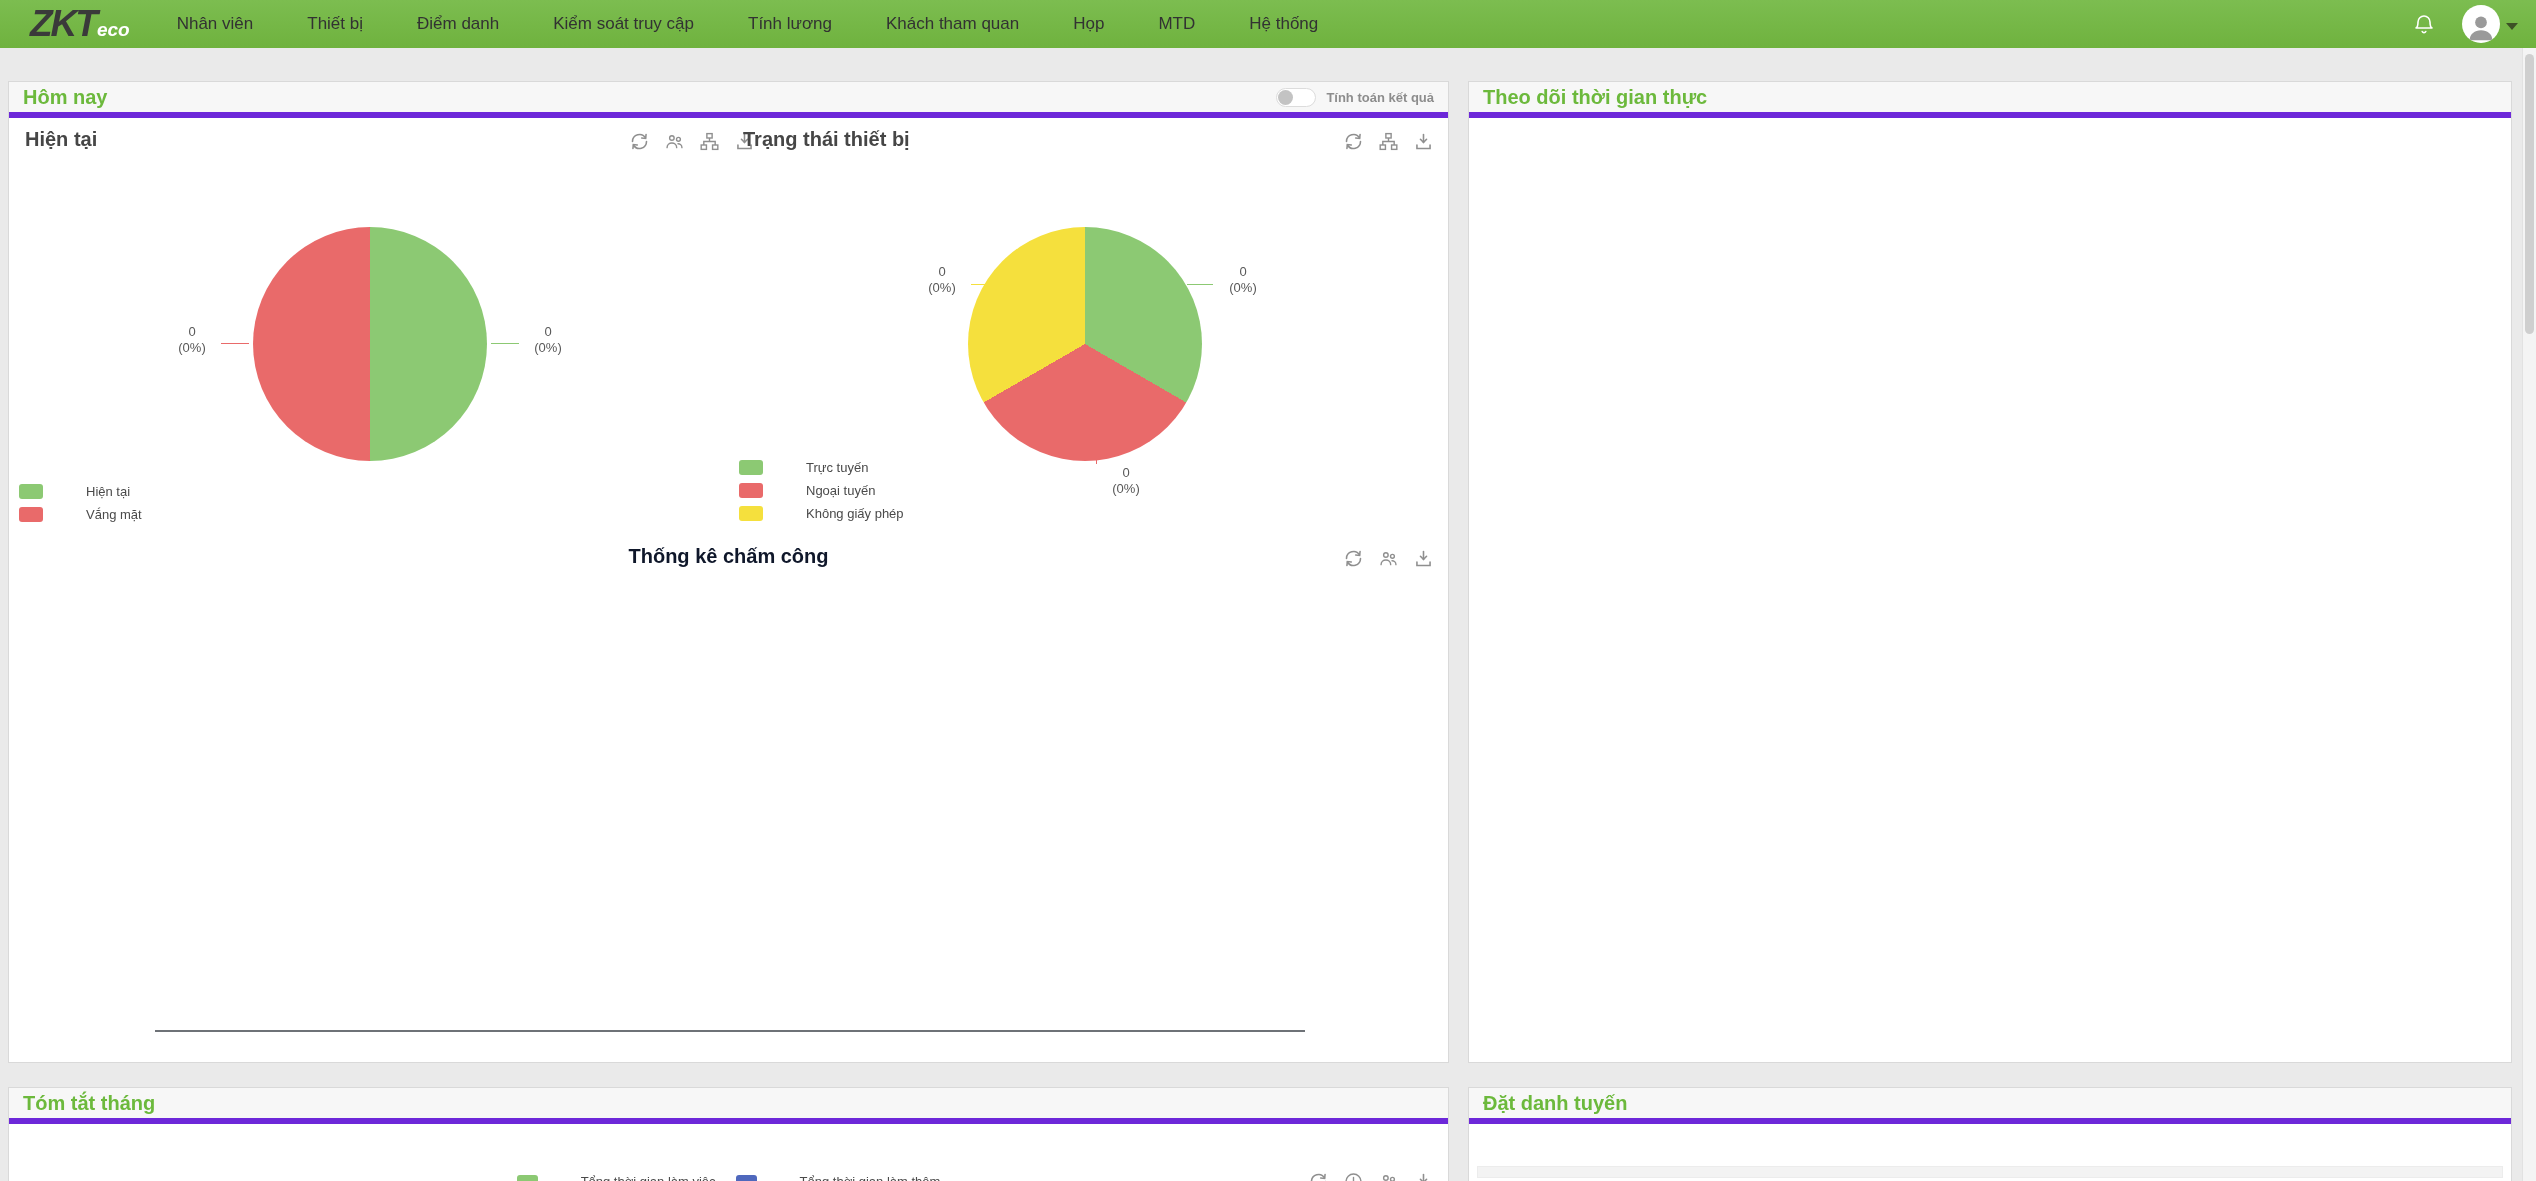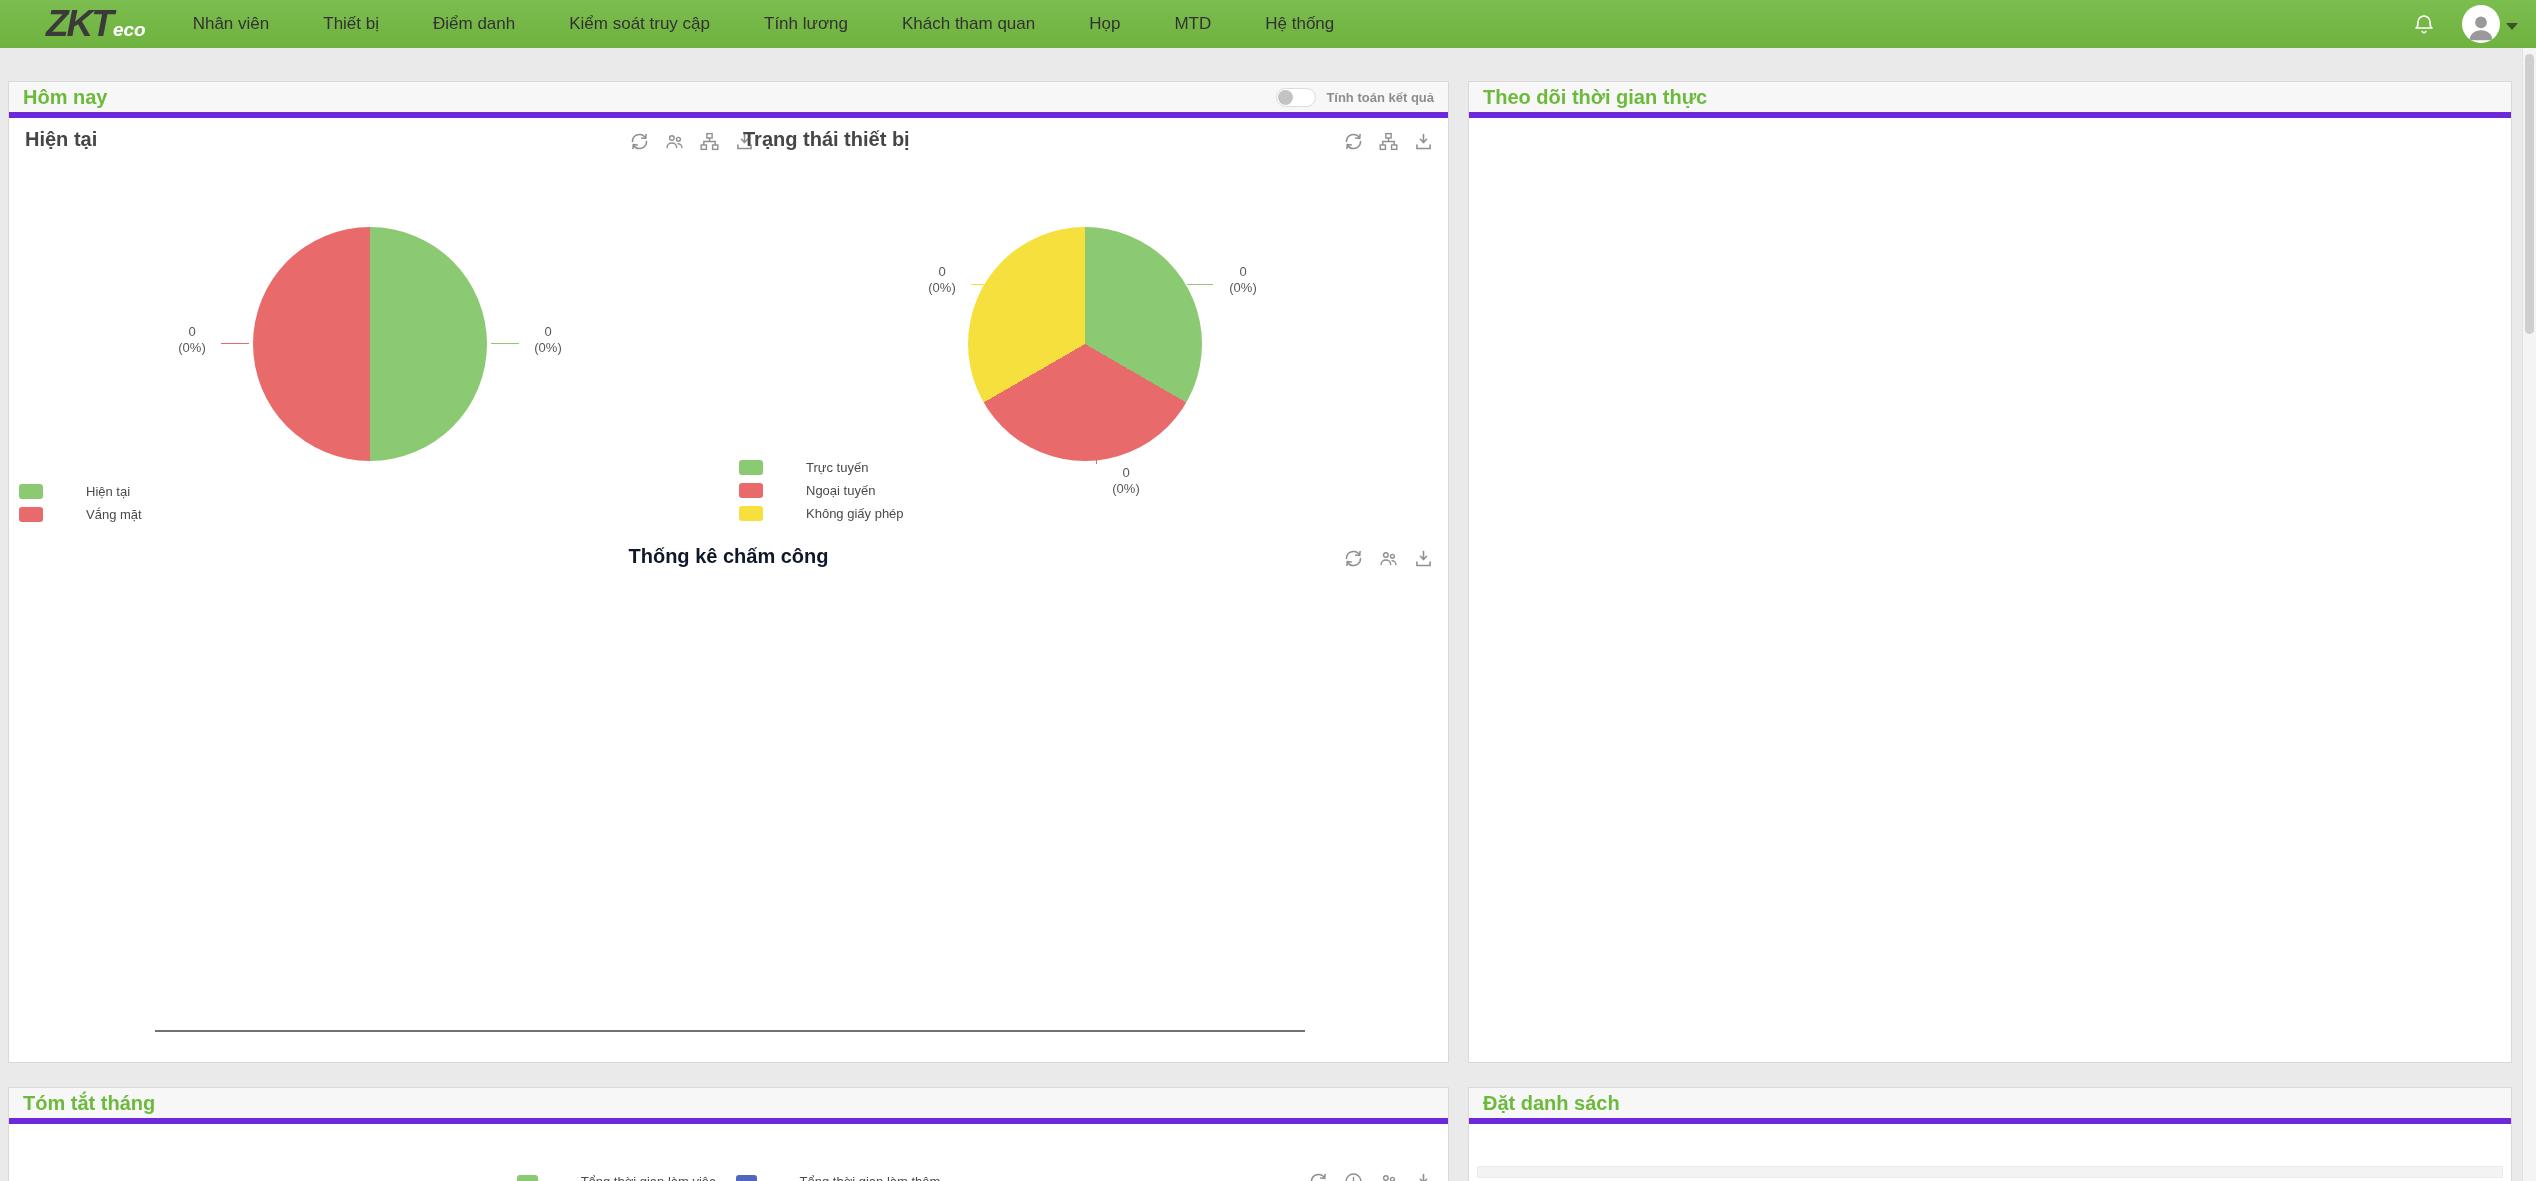--- a/index.html
+++ b/index.html
@@ -8,21 +8,21 @@
     width:2536px; height:1181px; overflow:hidden; position:relative;
     background:#eaeaea; font-family:"Liberation Sans", sans-serif; color:#444;
   }
   
   .navbar {
     position:absolute; top:0; left:0; width:2536px; height:48px;
     background:linear-gradient(#7cbd50,#6fb23e);
     display:flex; align-items:center;
   }
   .logo { margin-left:30px; font-style:italic; font-weight:bold; white-space:nowrap; cursor:pointer; }
-  .logo .zkt { font-size:37px; color:#3a3a3a; letter-spacing:-2px;margin-left:16px; }
+  .logo .zkt { font-size:37px; color:#3a3a3a; letter-spacing:-2px; }
   .logo .eco { font-size:19px; color:#ffffff; letter-spacing:0; margin-left:1px; }
   .nav-items { display:flex; margin-left:20px; height:48px; }
   .nav-item { padding:0 27px; line-height:48px; font-size:17px; color:#323232; cursor:pointer; white-space:nowrap; }
   .nav-right { margin-left:auto; display:flex; align-items:center; margin-right:10px; }
   .bell { width:24px; height:24px; margin-right:26px; cursor:pointer; }
   .avatar { width:38px; height:38px; border-radius:50%; background:#fff; overflow:hidden; display:flex; align-items:flex-end; justify-content:center; cursor:pointer; }
   .avatar svg { width:32px; height:32px; }
   .caret { width:0; height:0; margin:4px 8px 0 6px; border-left:6px solid transparent; border-right:6px solid transparent; border-top:7px solid #3d5226; cursor:pointer; }
   
   .panel { position:absolute; background:#fff; border:1px solid #d9d9d9; }
@@ -281,21 +281,21 @@
           <path d="M12 4v9"></path>
           <path d="M8.5 9.5 12 13l3.5-3.5"></path>
           <path d="M4.5 16v4h15v-4"></path>
         </svg>
     </div>
   </div>
 </div>
 
 <div class="panel" id="panel-booking">
   <div class="panel-header">
-    <span class="panel-title">Đặt danh sách</span>
+    <span class="panel-title">Đặt danh tuyến</span>
   </div>
   <div class="panel-body">
     <div class="booking-strip"></div>
 
   </div>
 </div>
 
 <div class="scrollbar">
   <div class="scroll-thumb"></div>
 </div>

